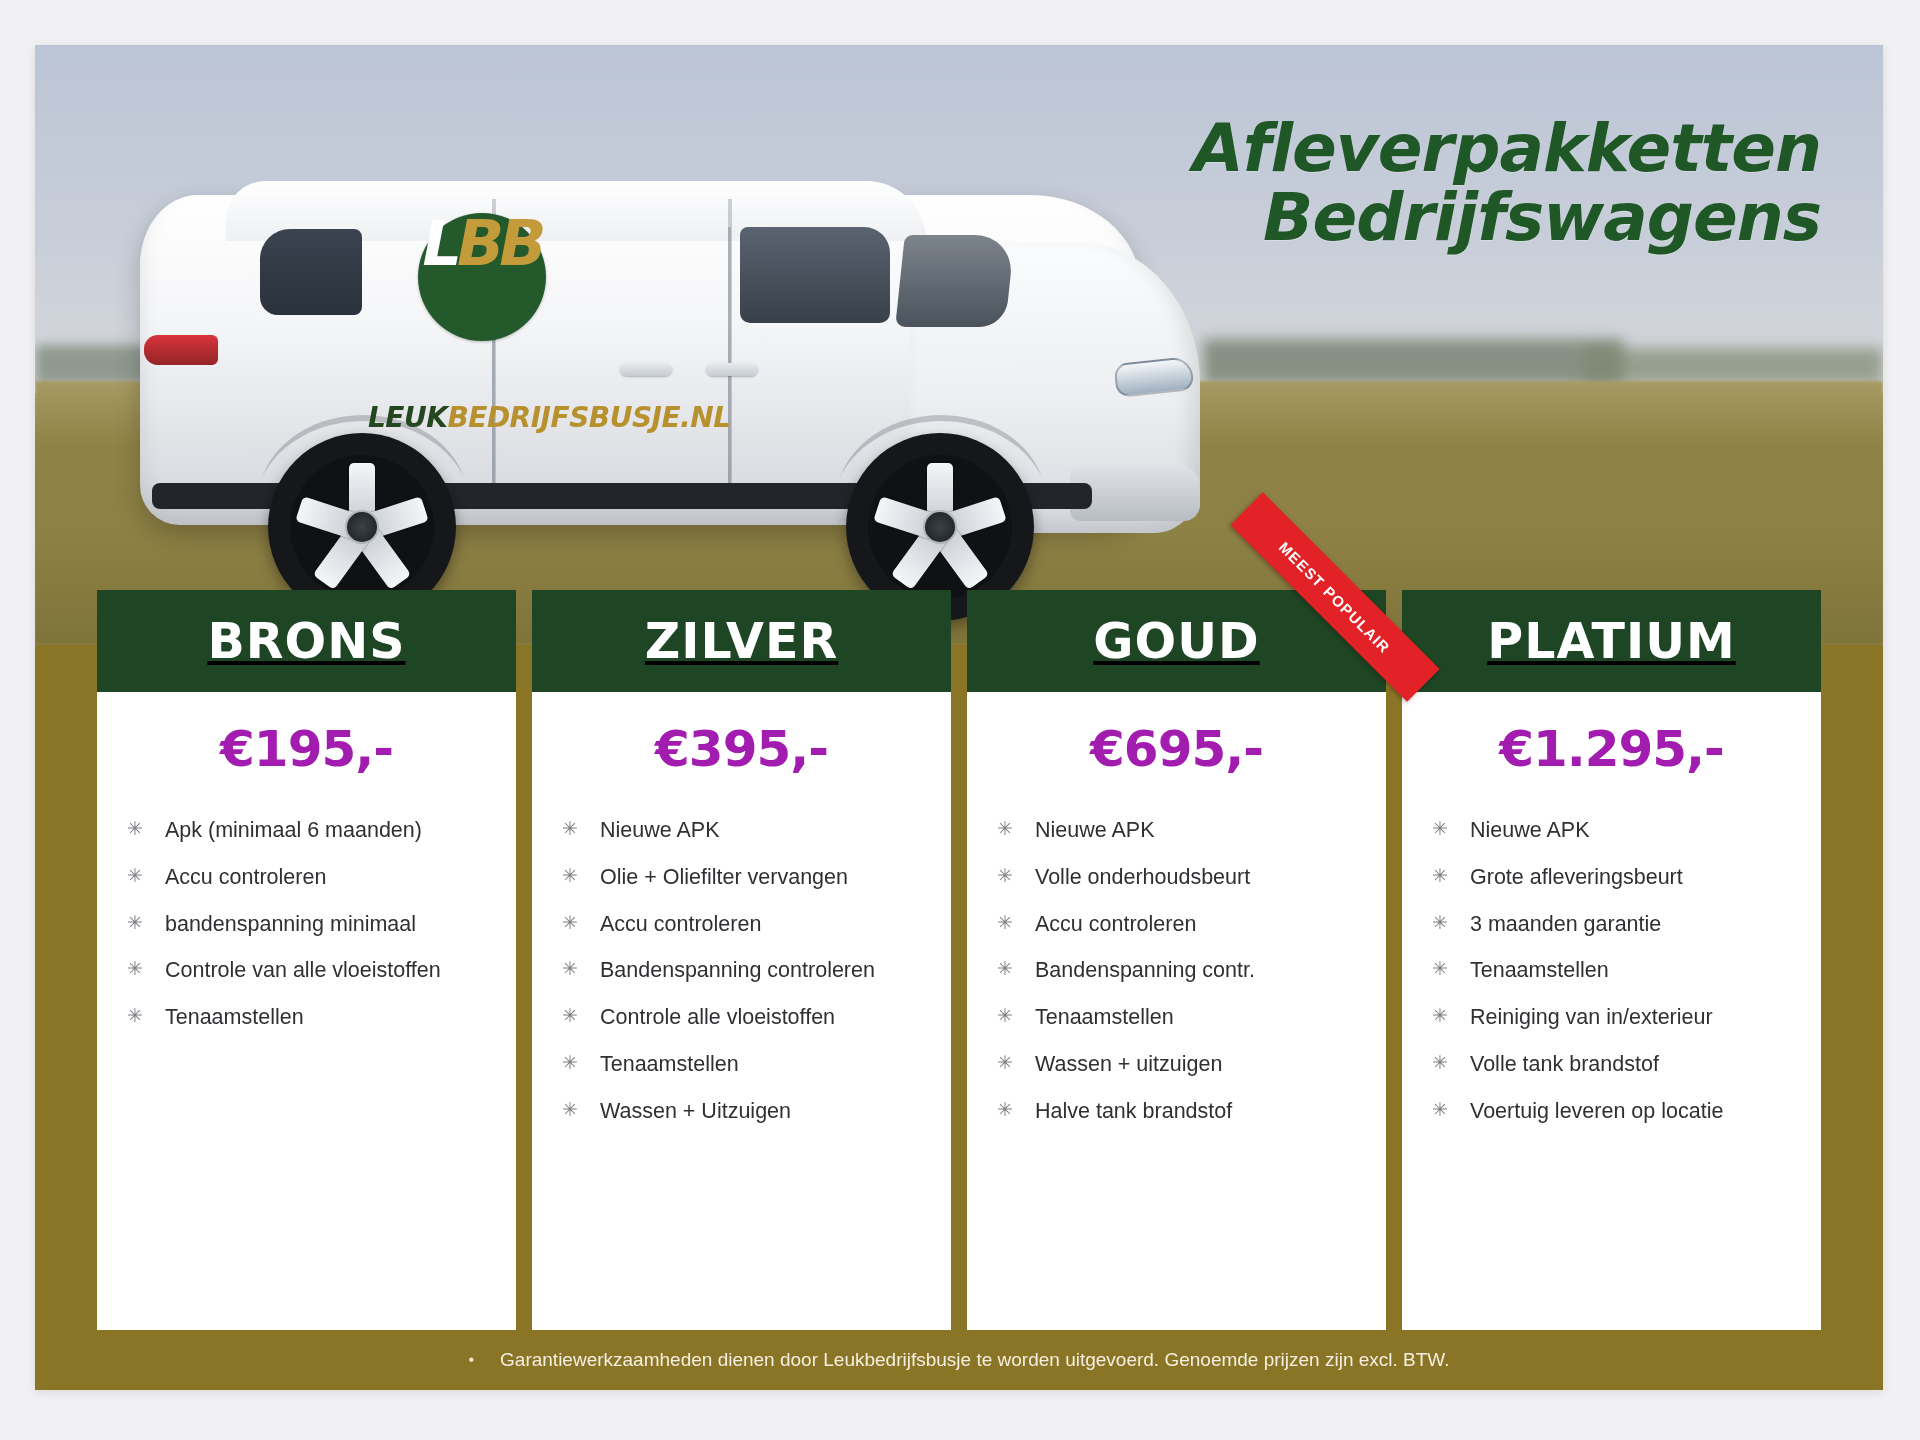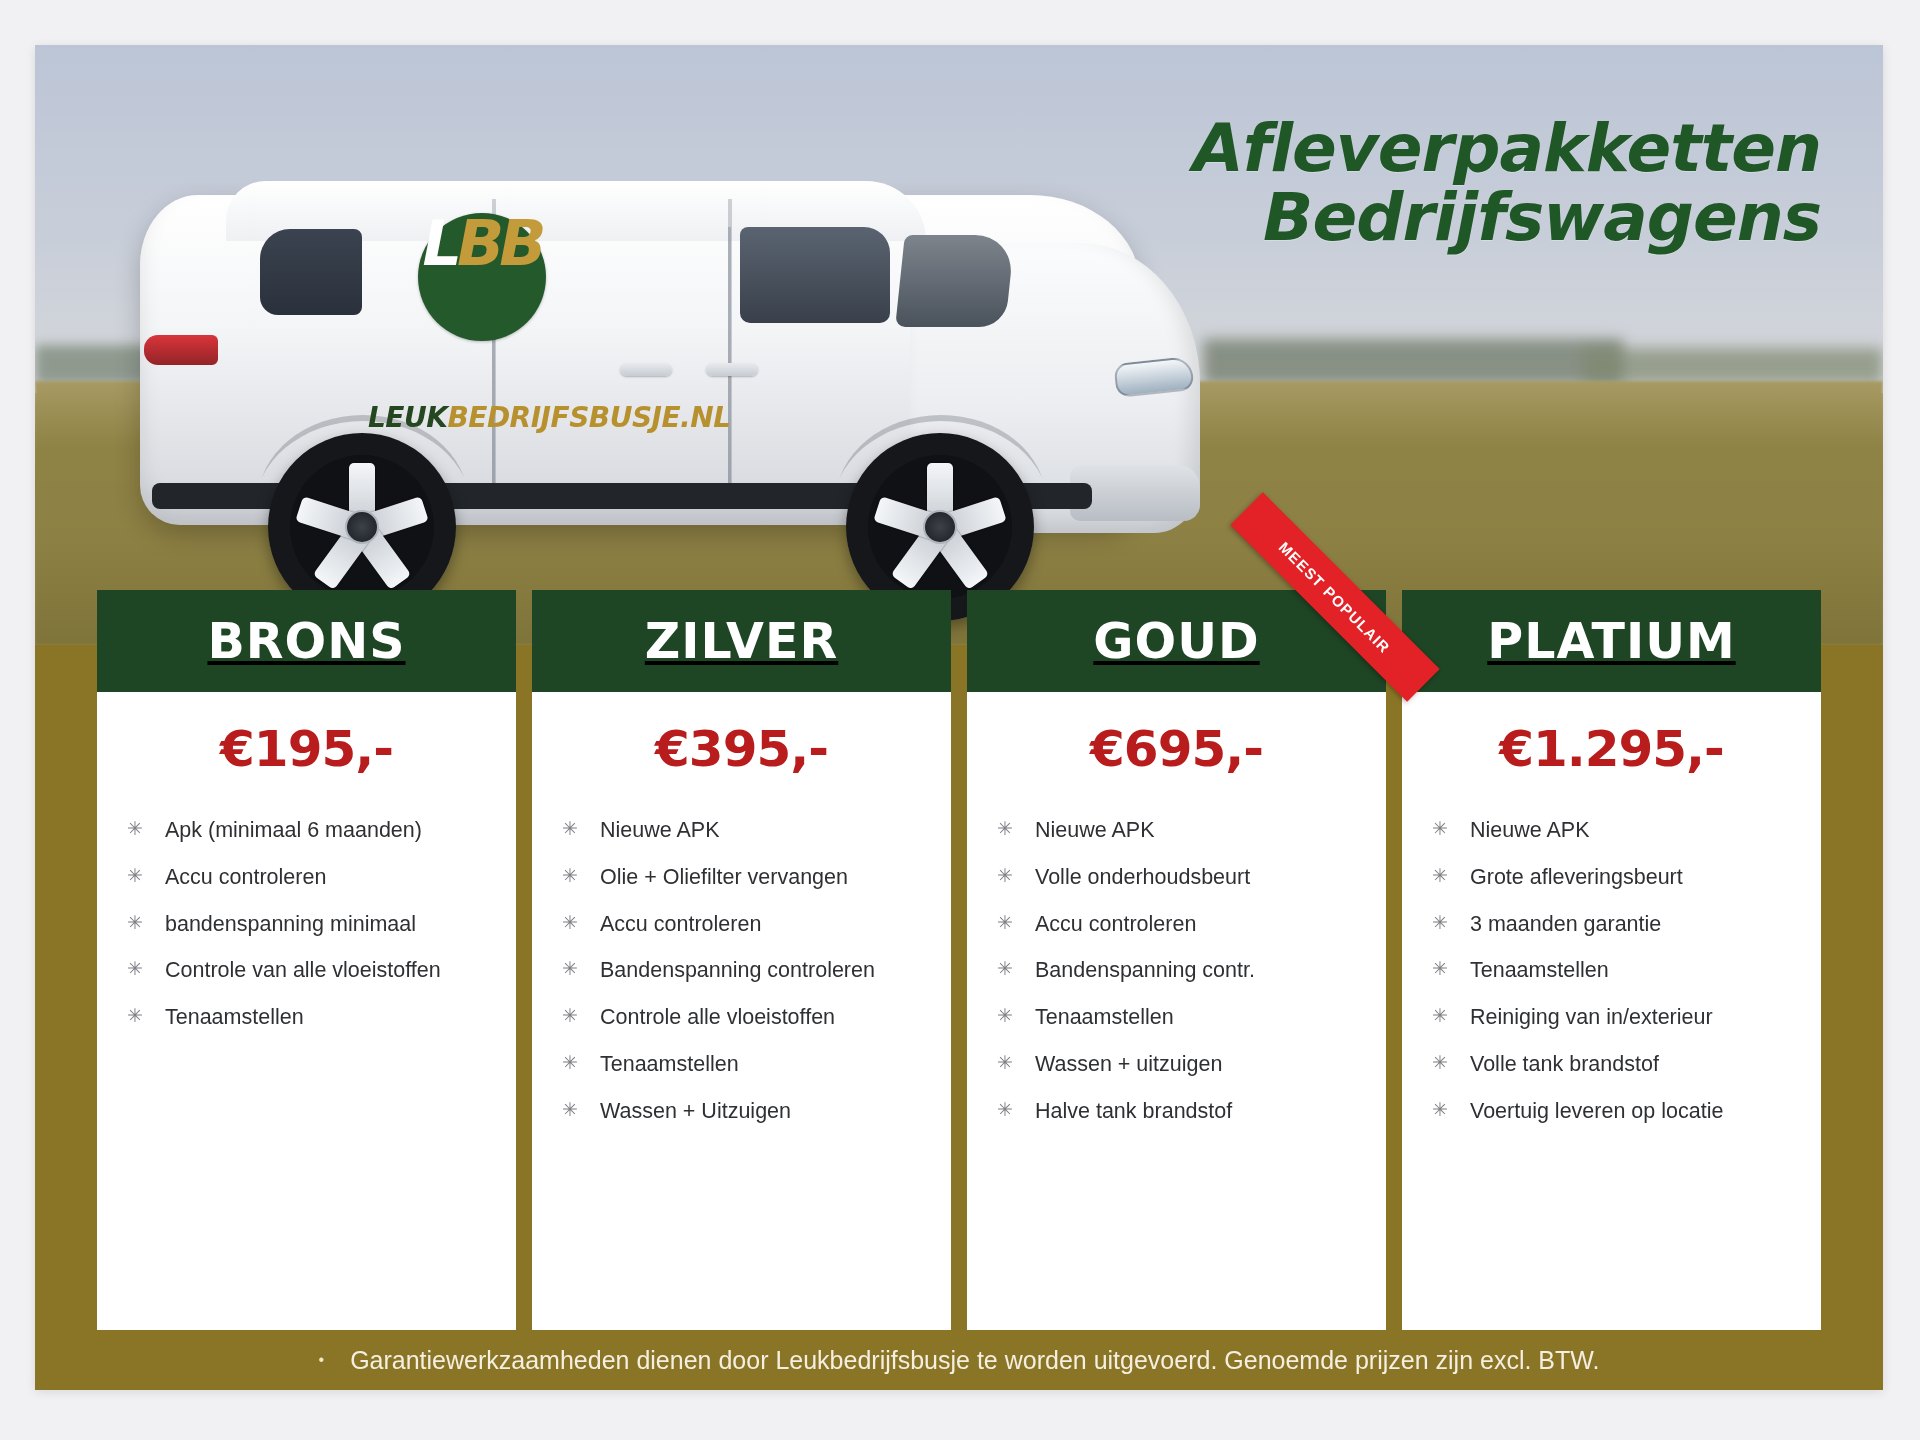--- a/index.html
+++ b/index.html
@@ -251,21 +251,21 @@
   .card-body {
     flex: 1;
     background: #ffffff;
     padding: 28px 0 0 0;
   }
   .price {
     text-align: center;
     font-family: "DejaVu Sans", sans-serif;
     font-weight: bold;
     font-size: 50px;
-    color: #b91c1c;
+    color: #a21caf;
     letter-spacing: -1px;
     margin-bottom: 40px;
   }
   ul.feat {
     list-style: none;
     margin: 0 0 0 22px;
     padding: 0;
   }
   ul.feat li {
     position: relative;
@@ -319,21 +319,21 @@
     justify-content: center;
     background: #8a7526;
   }
   #footer .fbul {
     color: #efe6cb;
     font-size: 16px;
     margin-right: 26px;
   }
   #footer .ftxt {
     font-family: "Liberation Sans", sans-serif;
-    font-size: 25px;
+    font-size: 19px;
     color: #f4efe0;
   }
 </style>
 </head>
 <body>
 
 <div id="poster">
 
   <div id="hero">
     <div class="sky"></div>

